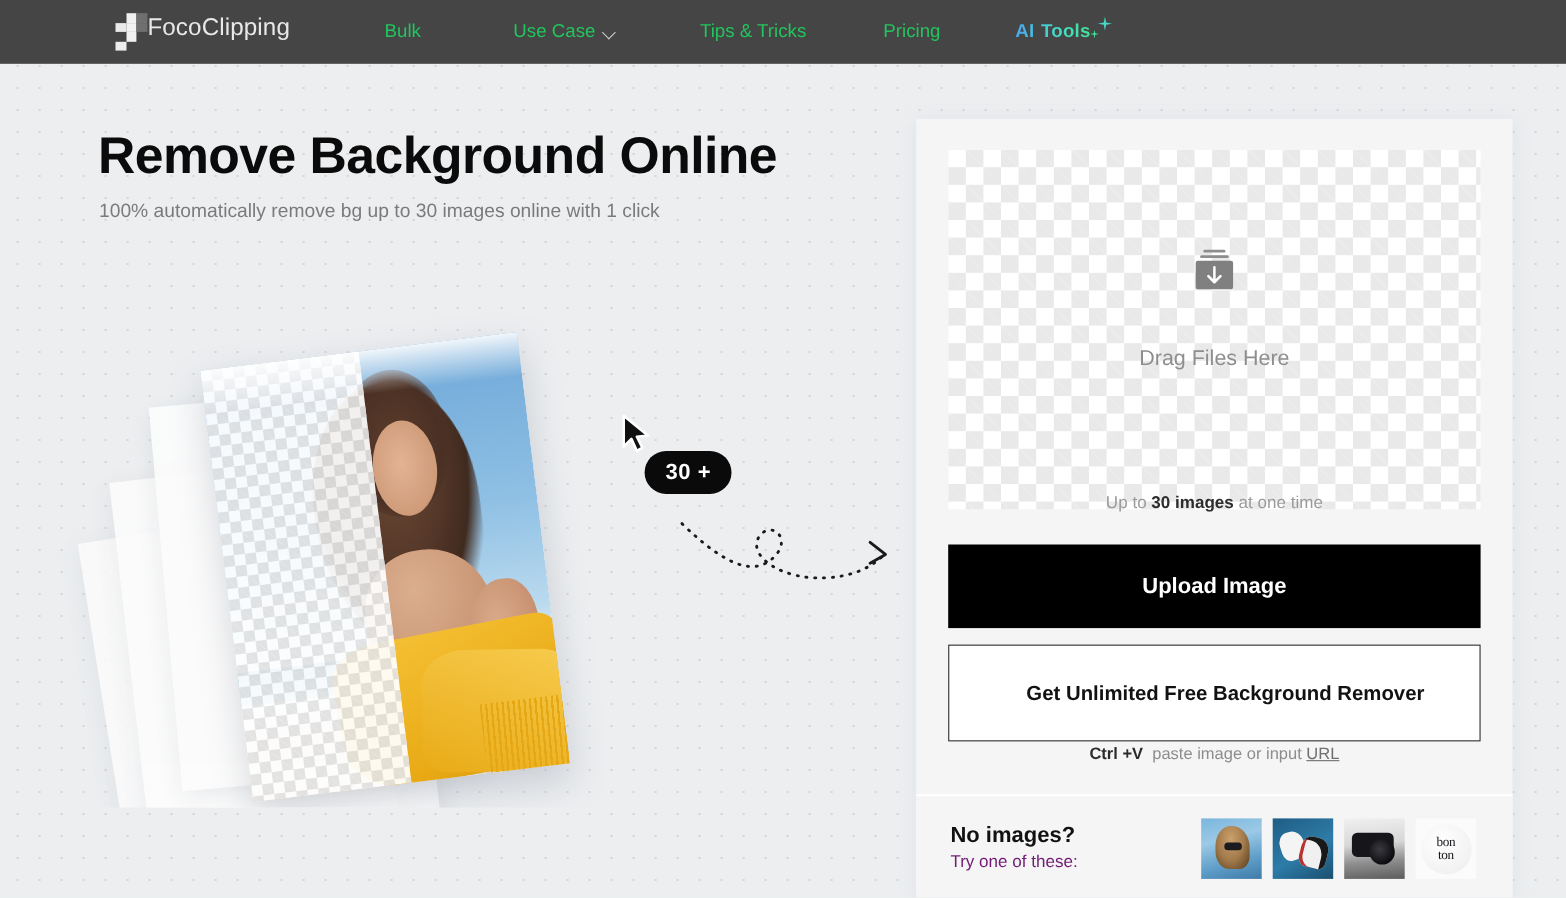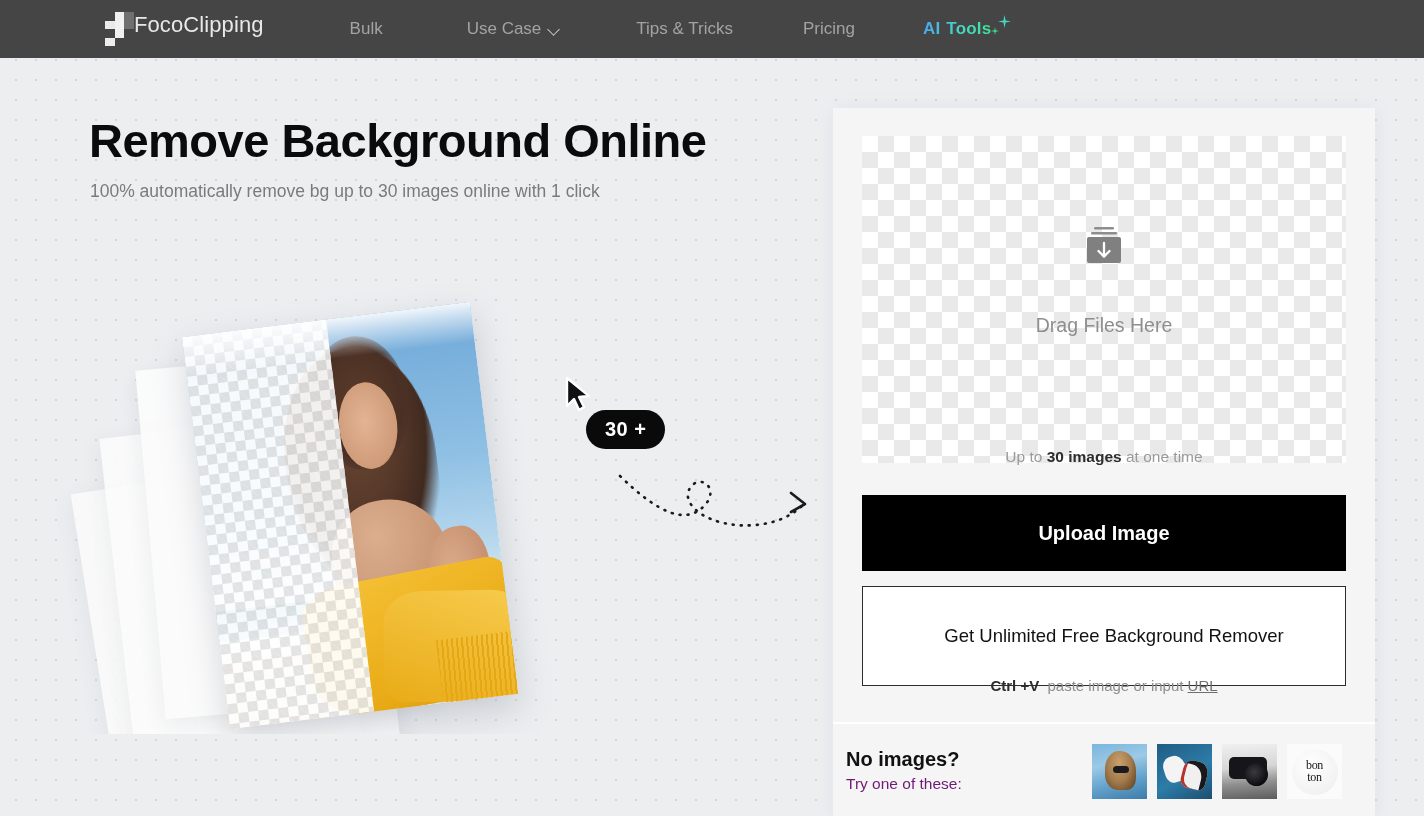--- a/index.html
+++ b/index.html
@@ -21,21 +21,21 @@
   .header{
     position:absolute; top:0; left:0; width:1424px; height:58px;
     background:#454545; display:flex; align-items:center; z-index:50;
   }
   .brand{ display:flex; align-items:flex-start; margin-left:105px; cursor:pointer;}
   .logo-mark{ width:29px; height:34px; position:relative; }
   .logo-mark i{ position:absolute; display:block; width:9.5px; height:8.5px; }
   .brand-name{ color:#e8e8e8; font-size:22px; letter-spacing:0.1px; }
   .nav{ display:flex; align-items:center; margin-left:86px; }
   .nav-item{
-    color:#a3a3a3; font-size:17px; cursor:pointer; white-space:nowrap;
+    color:#22c55e; font-size:17px; cursor:pointer; white-space:nowrap;
     display:flex; align-items:center; gap:8px;
   }
   .chev{ display:inline-block; width:11px; height:11px; position:relative; }
   .chev::before{
     content:""; position:absolute; left:0; top:1px; width:8px; height:8px;
     border-right:1.6px solid #c9c9c9; border-bottom:1.6px solid #c9c9c9;
     transform:rotate(45deg);
   }
   .ai-tools{
     font-size:17px; font-weight:600; letter-spacing:0.2px; cursor:pointer;
@@ -175,40 +175,40 @@
   .limit-text{ margin-top:92px; font-size:15.5px; color:#9a9a9a; }
   .limit-text b{ color:#2d2d2d; font-weight:bold; }
 
   .btn-upload{
     position:absolute; left:29px; top:387px; width:484px; height:76px;
     background:#000; color:#fff; font-size:20px; font-weight:bold;
     display:flex; align-items:center; justify-content:center; cursor:pointer;
     border:none;
   }
   .btn-unlimited{
-    position:absolute; left:29px; top:478px; width:484px; height:100px;
-    background:#fff; color:#121212; font-size:18.5px; font-weight:normal;
+    position:absolute; left:29px; top:478px; width:484px; height:88px;
+    background:#fff; color:#121212; font-size:18.5px; font-weight:bold;
     display:flex; align-items:center; justify-content:center; cursor:pointer;
     border:1.5px solid #2c2c2c;
     padding-left:20px;
   }
   .paste-hint{
     position:absolute; left:0; top:569px; width:542px;
     text-align:center; font-size:15px; color:#8d8d8d;
   }
   .paste-hint b{ color:#2c2c2c; font-weight:bold; }
   .paste-hint u{ color:#6f6f6f; cursor:pointer; }
 
   .divider{ position:absolute; left:0; top:614px; width:542px; height:2px; background:#ffffff; }
 
   .samples{
     position:absolute; left:0; top:616px; width:542px; height:92px;
     background:#f5f5f5; display:flex; align-items:center;
   }
-  .samples-copy{ margin-left:13px; }
+  .samples-copy{ margin-left:31px; }
   .samples-title{ font-size:20px; font-weight:bold; color:#111; }
   .samples-sub{ font-size:15.5px; color:#701a75; margin-top:4px; }
   .thumbs{ position:absolute; left:259px; top:20px; display:flex; gap:10px; }
   .thumb{ width:55px; height:55px; overflow:hidden; position:relative; cursor:pointer; }
 
   .t-girl{ background:linear-gradient(165deg,#7ab6dd 0%,#9cc9e6 35%,#5e9ec8 70%,#3f7ba8 100%); }
   .t-girl::before{
     content:""; position:absolute; left:24%; top:12%; width:56%; height:72%;
     background:radial-gradient(ellipse at 45% 30%, #caa06b 0%, #a37b4c 50%, #6d4e2c 85%);
     border-radius:45% 50% 30% 40%;

